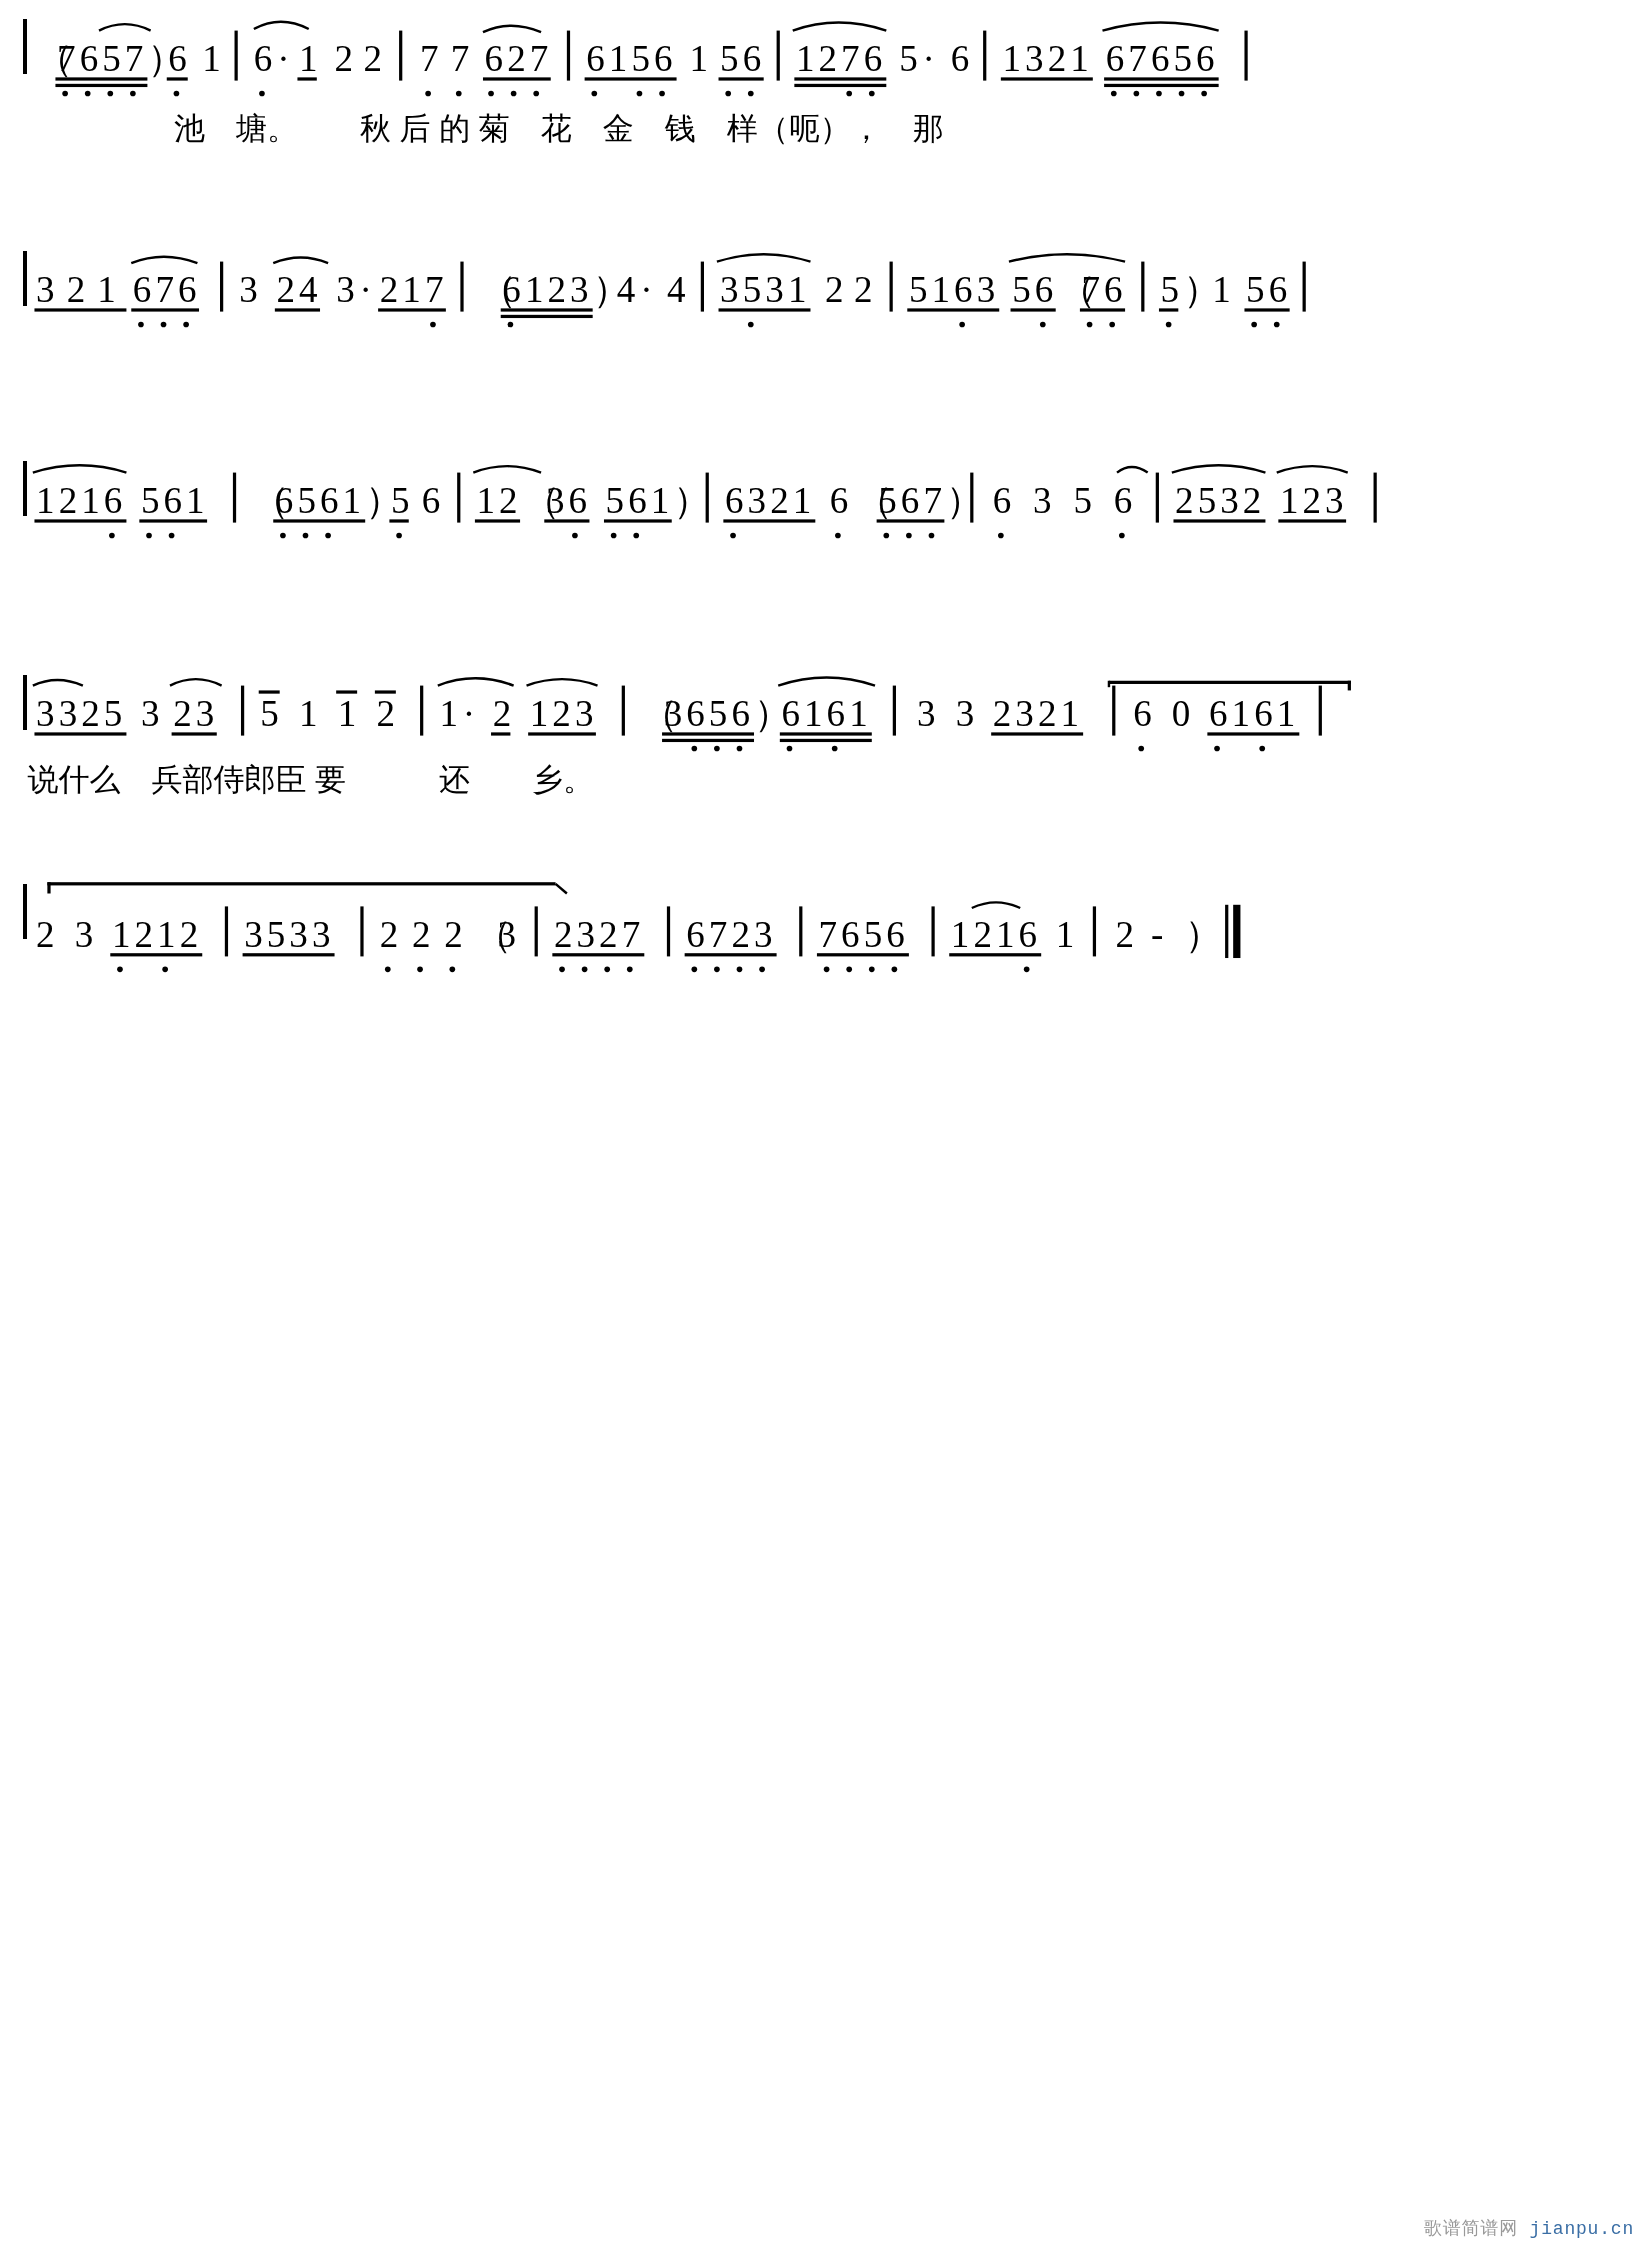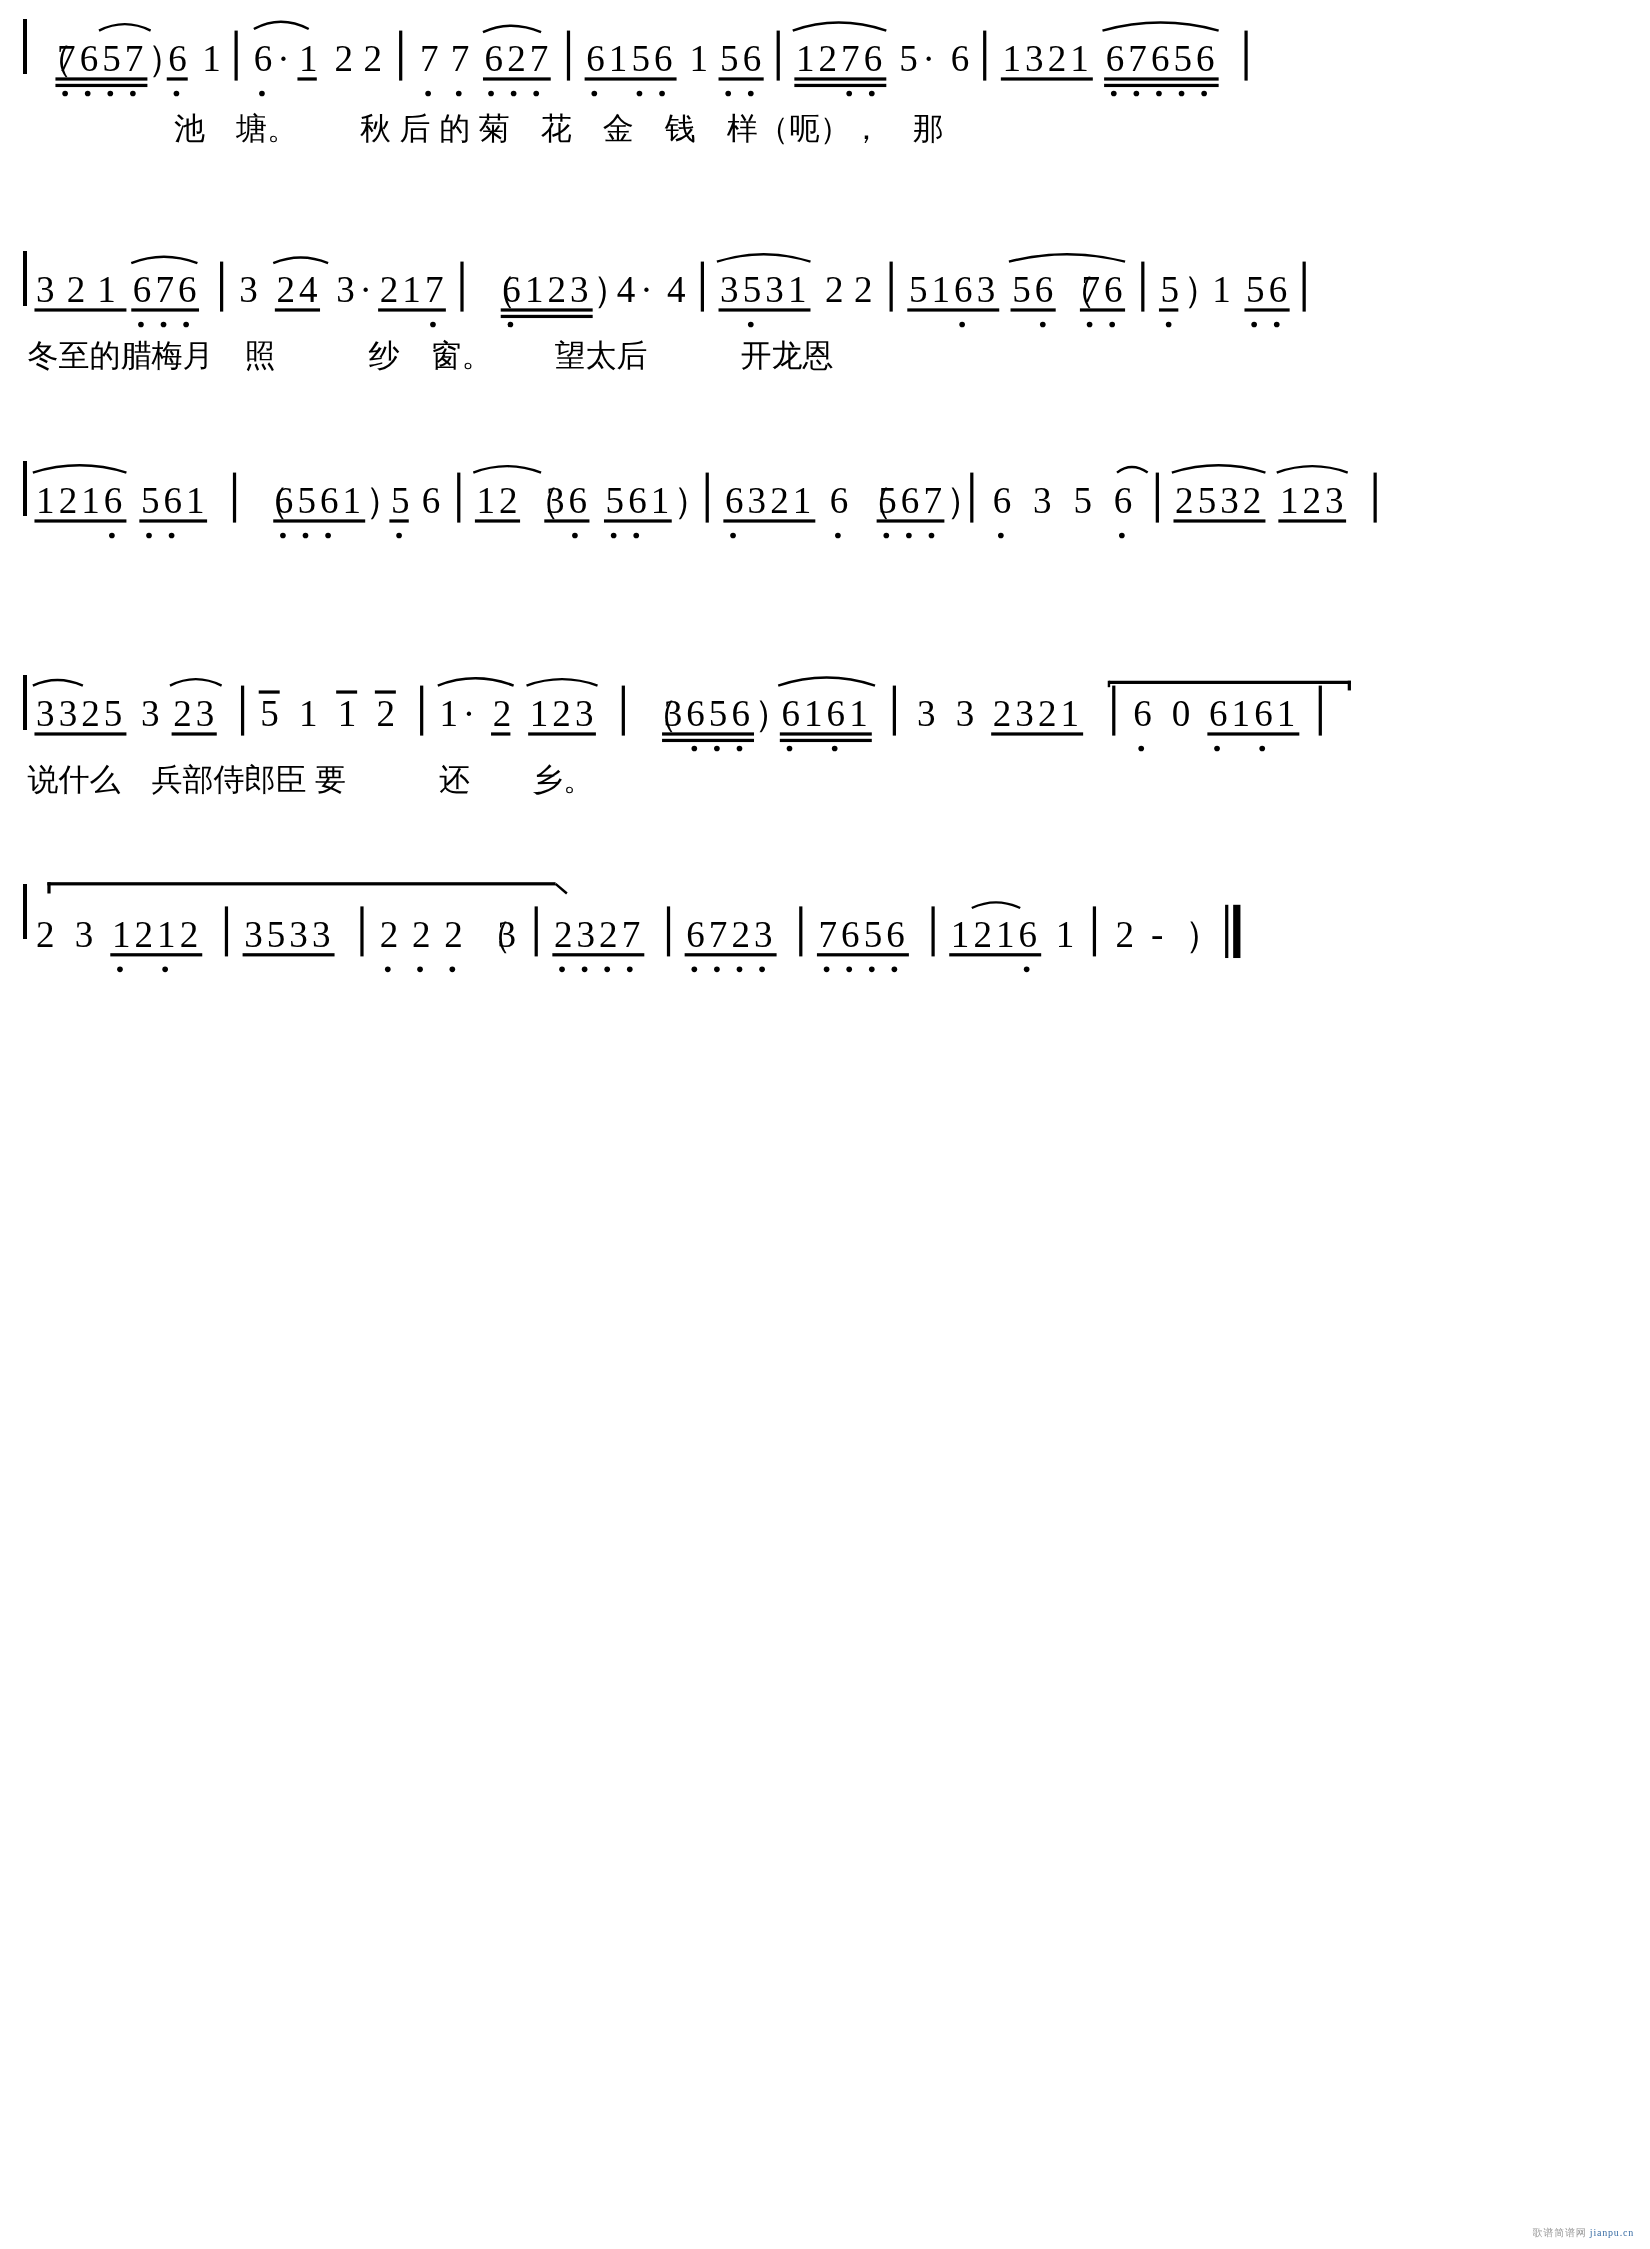--- a/index.html
+++ b/index.html
@@ -36,22 +36,22 @@
     font-size: 31px;
     line-height: 1;
     white-space: pre;
     letter-spacing: 0;
   }
 
   .watermark {
     position: absolute;
     right: 16px;
     bottom: 9.7px;
-    font-family: Liberation Serif, serif;
-    font-size: 10px;
+    font-family: Liberation Mono, monospace;
+    font-size: 18px;
     color: #999;
     letter-spacing: 0.8px;
     margin-top: 15px;
   }
   .watermark .wm-b { color: #3a6ea5; }
 </style>
 </head>
 <body>
 
 <div id="sheet">
@@ -244,21 +244,20 @@
       <text x="1542" y="78">5</text>
         <text x="1570" y="78">6</text>
       <rect x="1434" y="86" width="24" height="4"></rect>
       <rect x="1540" y="86" width="56" height="4"></rect>
       <circle cx="1446" cy="106" r="3.5"></circle>
       <circle cx="1552" cy="106" r="3.5"></circle>
         <circle cx="1580" cy="106" r="3.5"></circle>
       <rect x="1612" y="28" width="4" height="62"></rect>
     </g>
   </svg>
-  <div class="lyrics-row" style="position:absolute;left:27.5px;top:340px;">冬至的腊梅月　照　　　纱　窗。　　望太后　　　开龙恩</div>
 
   <div class="system-bar" style="top:461px;height:55px;"></div>
   <svg width="1650" height="121" style="position:absolute;left:0;top:450px;" xmlns="http://www.w3.org/2000/svg" viewBox="0 0 2040 150">
     <g font-family="Liberation Serif, serif" font-size="46" fill="#000">
 
       <text x="42" y="78">1</text>
         <text x="70" y="78">2</text>
         <text x="98" y="78">1</text>
         <text x="126" y="78">6</text>
       <text x="172" y="78">5</text>

